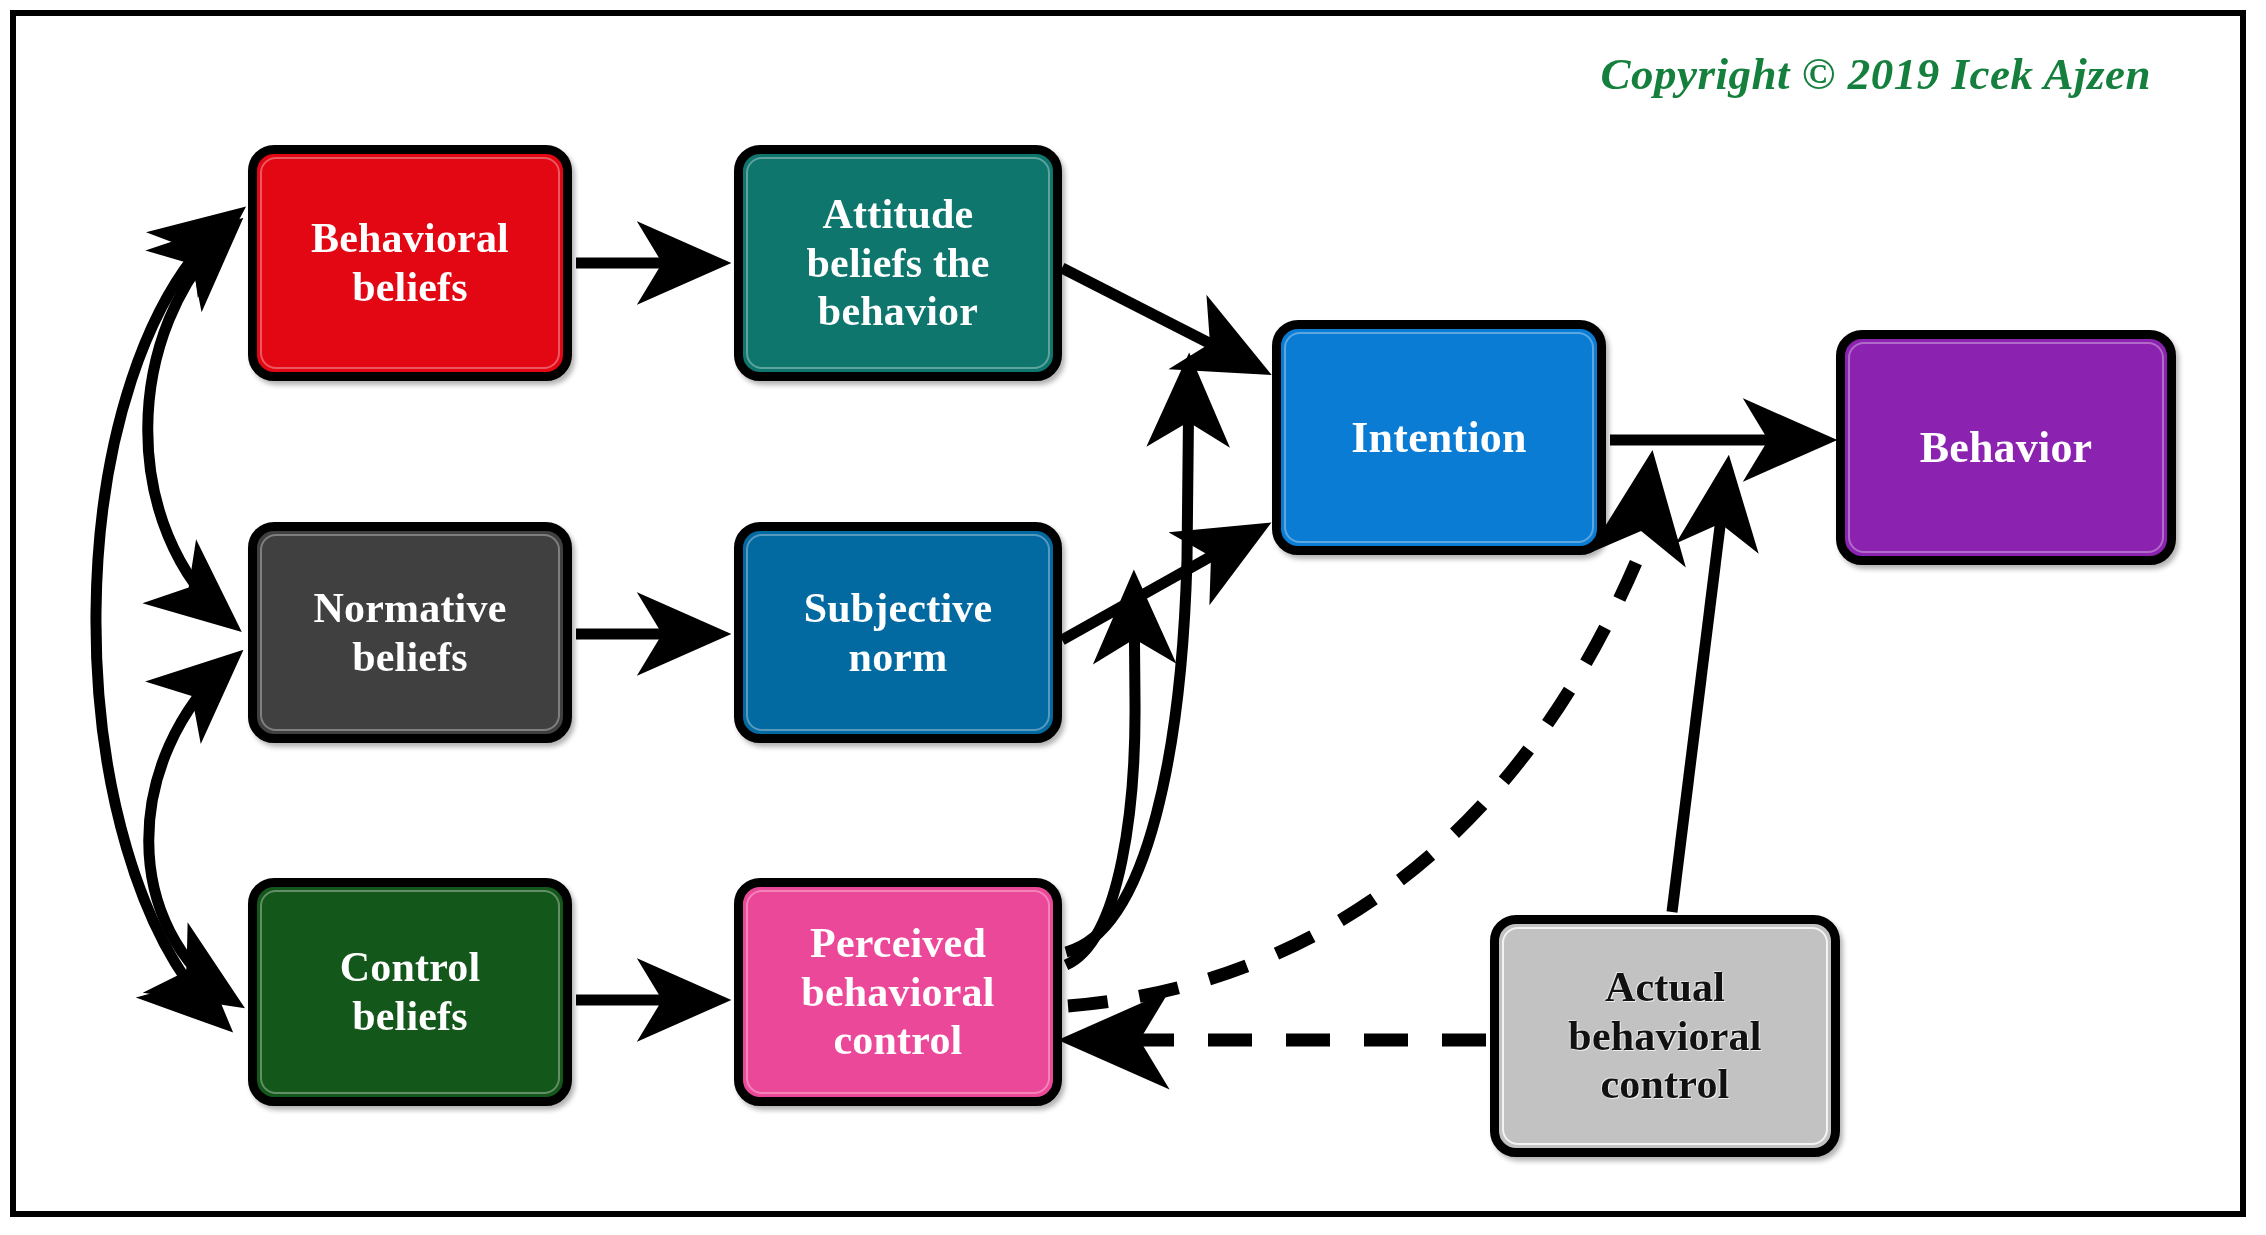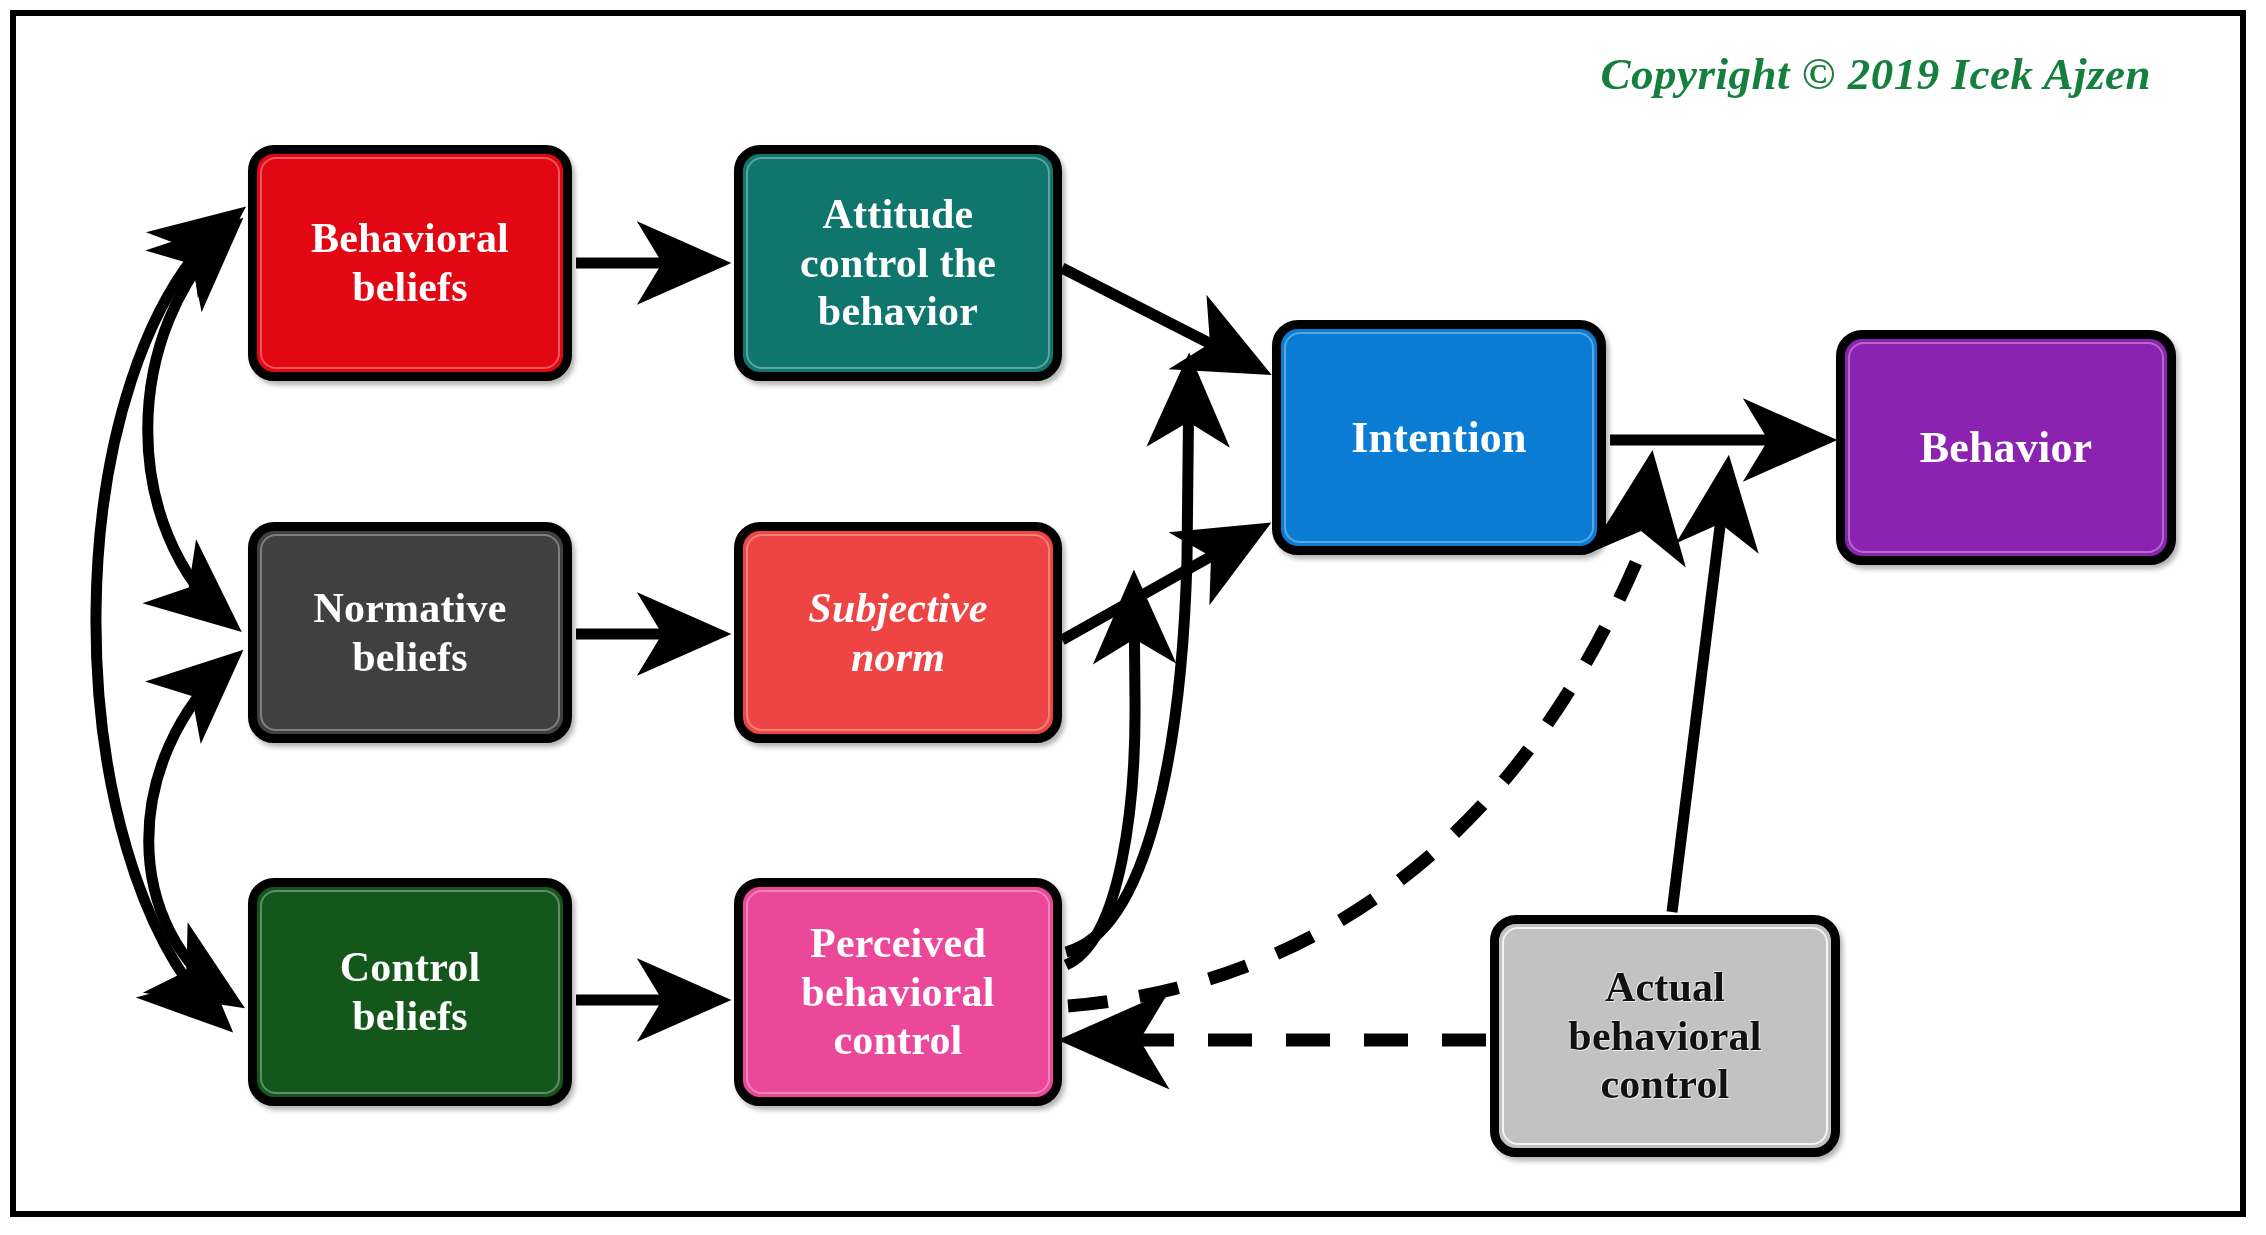--- a/index.html
+++ b/index.html
@@ -138,32 +138,32 @@
   <div class="node" style="left:248px; top:145px; width:324px; height:236px; background:#E30613; font-size:42px;">
     <span class="inner-ring"></span>
     <span class="node-label light-text">
       <span>Behavioral</span><br><span>beliefs</span>
     </span>
   </div>
 
   <div class="node" style="left:734px; top:145px; width:328px; height:236px; background:#0f766e; font-size:42px;">
     <span class="inner-ring"></span>
     <span class="node-label light-text">
-      <span>Attitude</span><br><span>control the</span><br><span>behavior</span>
+      <span>Attitude</span><br><span>beliefs the</span><br><span>behavior</span>
     </span>
   </div>
 
   <div class="node" style="left:248px; top:522px; width:324px; height:221px; background:#404040; font-size:42px;">
     <span class="inner-ring"></span>
     <span class="node-label light-text">
       <span>Normative</span><br><span>beliefs</span>
     </span>
   </div>
 
-  <div class="node" style="left:734px; top:522px; width:328px; height:221px; background:#ef4444; font-size:42px;font-style:italic;">
+  <div class="node" style="left:734px; top:522px; width:328px; height:221px; background:#0369a1; font-size:42px;">
     <span class="inner-ring"></span>
     <span class="node-label light-text">
       <span>Subjective</span><br><span>norm</span>
     </span>
   </div>
 
   <div class="node" style="left:248px; top:878px; width:324px; height:228px; background:#14571A; font-size:42px;">
     <span class="inner-ring"></span>
     <span class="node-label light-text">
       <span>Control</span><br><span>beliefs</span>

